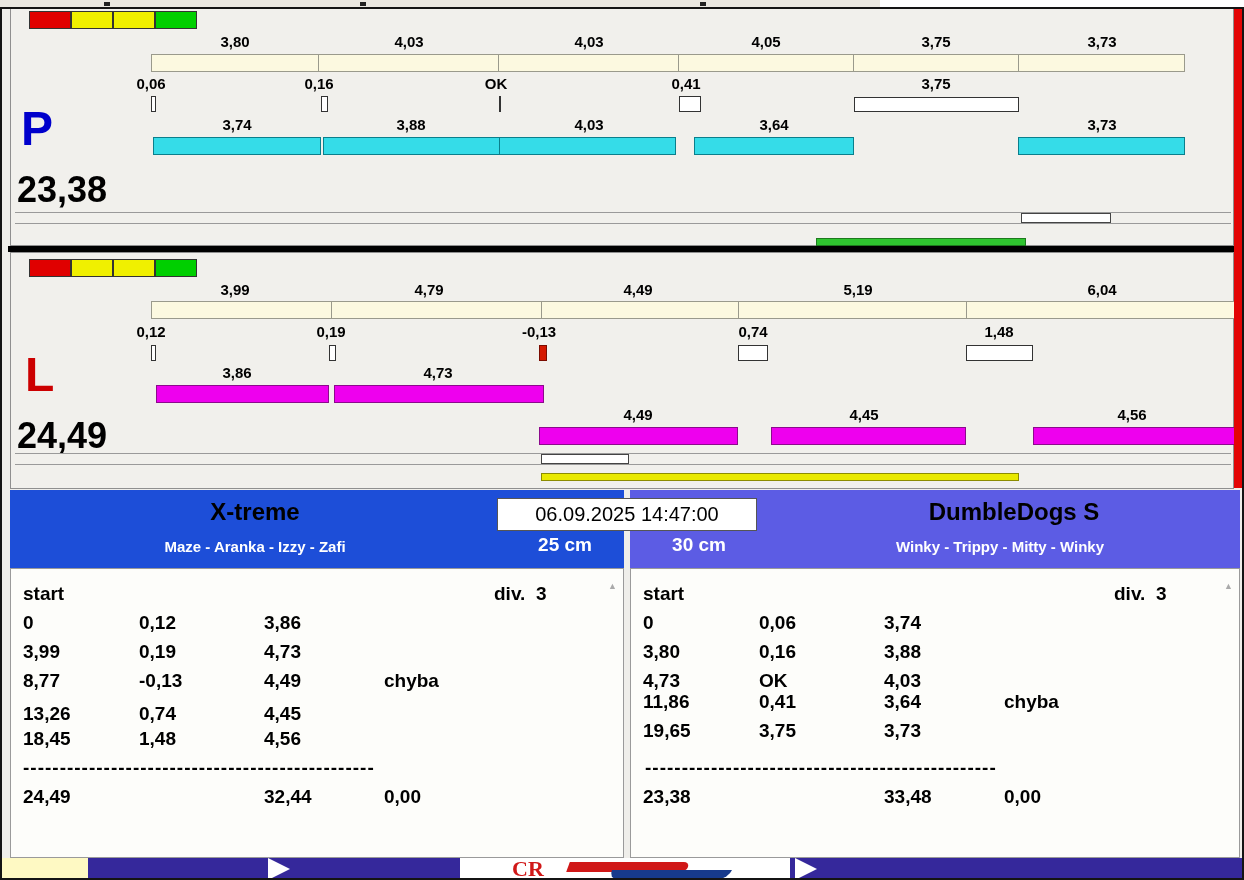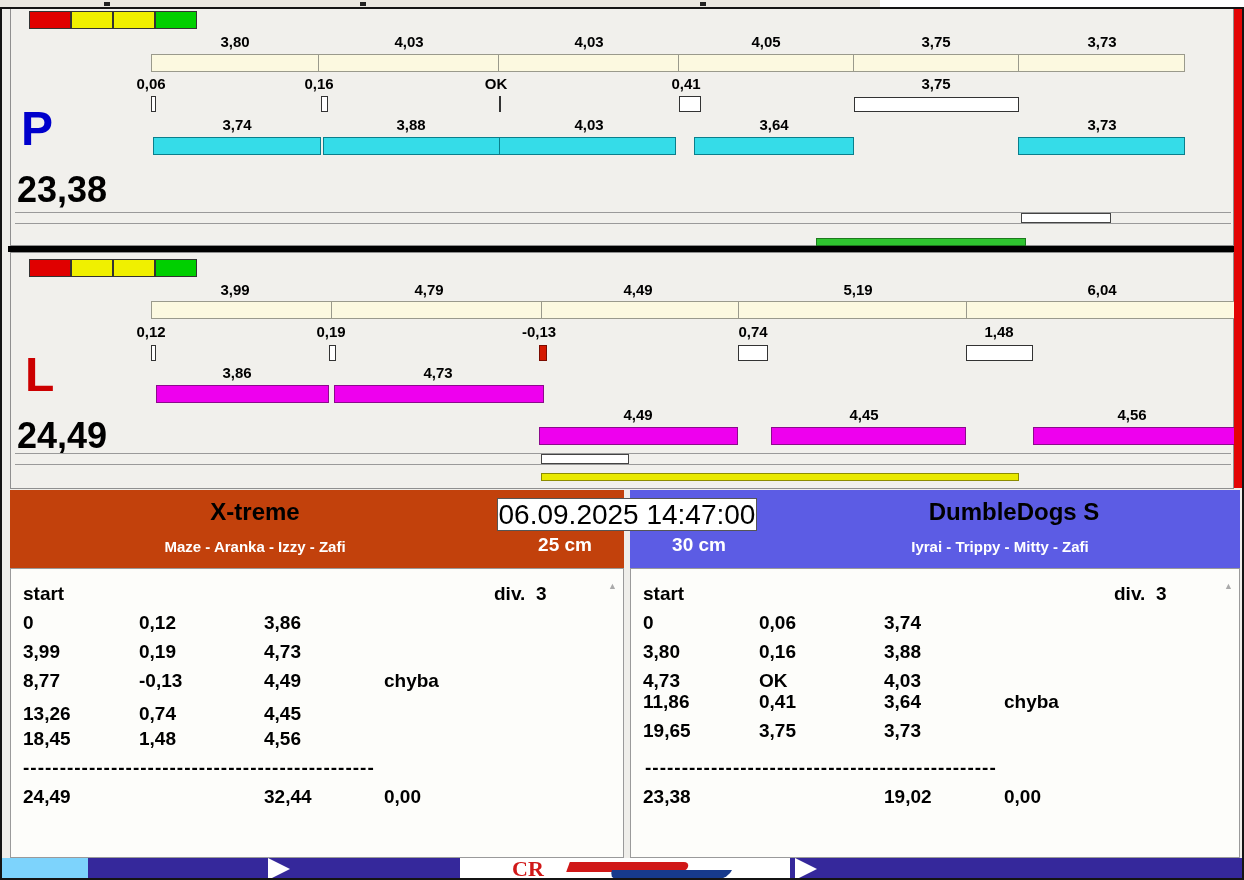--- a/index.html
+++ b/index.html
@@ -41,41 +41,41 @@
   .lane-letter.blue { color:#0000cc; }
   .lane-letter.red  { color:#cc0000; }
   .lane-total { position:absolute; font-size:36px; font-weight:bold; color:#000; line-height:38px; }
 
   .track  { position:absolute; height:12px; border-top:1px solid #9a9a9a; border-bottom:1px solid #9a9a9a; }
   .marker { position:absolute; height:10px; background:#fff; border:1px solid #444; }
   .gbar { position:absolute; height:8px; background:#2fc42f; border:1px solid #1d7a1d; }
   .ybar { position:absolute; height:8px; background:#e9e900; border:1px solid #8c8c00; }
 
   .thead { position:absolute; top:490px; height:78px; }
-  .thead.left  { left:10px;  width:614px; background:#c2410c; }
+  .thead.left  { left:10px;  width:614px; background:#1d4ed8; }
   .thead.right { left:630px; width:610px; background:#5c5ce4; }
   .tname  { position:absolute; top:8px;  font-size:24px; font-weight:bold; color:#000; text-align:center; }
   .tdogs  { position:absolute; top:48px; font-size:15px; font-weight:bold; color:#fff; text-align:center; }
   .theight{ position:absolute; top:44px; font-size:19px; font-weight:bold; color:#fff; text-align:center; }
 
   .datebox { position:absolute; left:497px; top:498px; width:260px; height:33px; background:#fff;
-             border:1px solid #555; z-index:10; text-align:center; font-size:28px; line-height:31px; color:#000; }
+             border:1px solid #555; z-index:10; text-align:center; font-size:20px; line-height:31px; color:#000; }
 
   .tbl { position:absolute; top:568px; height:290px; background:#fdfdfa; border:1px solid #9a9a9a;
          font-weight:bold; font-size:19px; color:#000; overflow:hidden; }
   .tbl.left  { left:10px;  width:614px; }
   .tbl.right { left:630px; width:610px; }
   .trow { position:absolute; left:0; width:100%; height:26px; line-height:26px; }
   .trow span { position:absolute; white-space:pre;text-align:center; }
   .cc1 { left:12px; } .cc2 { left:128px; } .cc3 { left:253px; } .cc4 { left:373px; }
   .cdiv { left:483px; }
   .dashrow { letter-spacing:1px; overflow:hidden; white-space:nowrap; }
   .scroll-arrow { position:absolute; top:12px; right:6px; font-size:9px; color:#aaa; cursor:pointer; }
 
-  .banner { position:absolute; left:0; top:858px; width:1244px; height:22px; background:#7dd3fc; overflow:hidden;text-align:right; }
+  .banner { position:absolute; left:0; top:858px; width:1244px; height:22px; background:#fef9c3; overflow:hidden;text-align:right; }
   .banner .purple { position:absolute; left:88px; top:0; width:1156px; height:22px; background:#35289b; }
   .wing { position:absolute; top:0; width:0; height:0;
           border-top:11px solid transparent; border-bottom:11px solid transparent; border-left:22px solid #fff; }
   .logo-box { position:absolute; left:460px; top:0; width:330px; height:22px; background:#fff; }
   .logo-cr { position:absolute; left:52px; top:-2px; font-size:22px; font-weight:bold; color:#d01818;
              font-family:"Liberation Serif", serif; }
   .logo-swoosh-red  { position:absolute; left:108px; top:4px; width:120px; height:10px; background:#d01818;
                       border-radius:0 12px 12px 0 / 0 10px 10px 0; transform:skewX(-20deg); }
   .logo-swoosh-blue { position:absolute; left:150px; top:12px; width:120px; height:9px; background:#173a8c;
                       border-radius:0 0 12px 12px; transform:skewX(-24deg); }
@@ -205,21 +205,21 @@
   <div class="red-strip"></div>
 
   <div class="thead left">
     <div class="tname" style="left:0; width:490px">X-treme</div>
     <div class="tdogs" style="left:0; width:490px">Maze - Aranka - Izzy - Zafi</div>
     <div class="theight" style="left:496px; width:118px">25 cm</div>
   </div>
 
   <div class="thead right">
     <div class="tname" style="left:144px; width:480px">DumbleDogs S</div>
-    <div class="tdogs" style="left:130px; width:480px">Iyrai - Trippy - Mitty - Zafi</div>
+    <div class="tdogs" style="left:130px; width:480px">Winky - Trippy - Mitty - Winky</div>
     <div class="theight" style="left:14px; width:110px">30 cm</div>
   </div>
 
   <div class="datebox">06.09.2025 14:47:00</div>
 
   <div class="tbl left">
     <div class="scroll-arrow">▲</div>
     <div class="trow" style="top:12px">
       <span class="cc1">start</span>
       <span class="cdiv">div.  3</span>
@@ -294,21 +294,21 @@
     </div>
     <div class="trow" style="top:149px">
       <span class="cc1">19,65</span>
       <span class="cc2">3,75</span>
       <span class="cc3">3,73</span>
       <span class="cc4"></span>
     </div>
     <div class="trow dashrow" style="top:186px; left:14px; width:390px">------------------------------------------------</div>
     <div class="trow" style="top:215px">
       <span class="cc1">23,38</span>
-      <span class="cc3">19,02</span>
+      <span class="cc3">33,48</span>
       <span class="cc4">0,00</span>
     </div>
   </div>
 
   <div class="banner">
     <div class="purple"></div>
     <div class="wing" style="left:268px"></div>
     <div class="wing" style="left:795px"></div>
     <div class="logo-box">
       <div class="logo-cr">CR</div>

